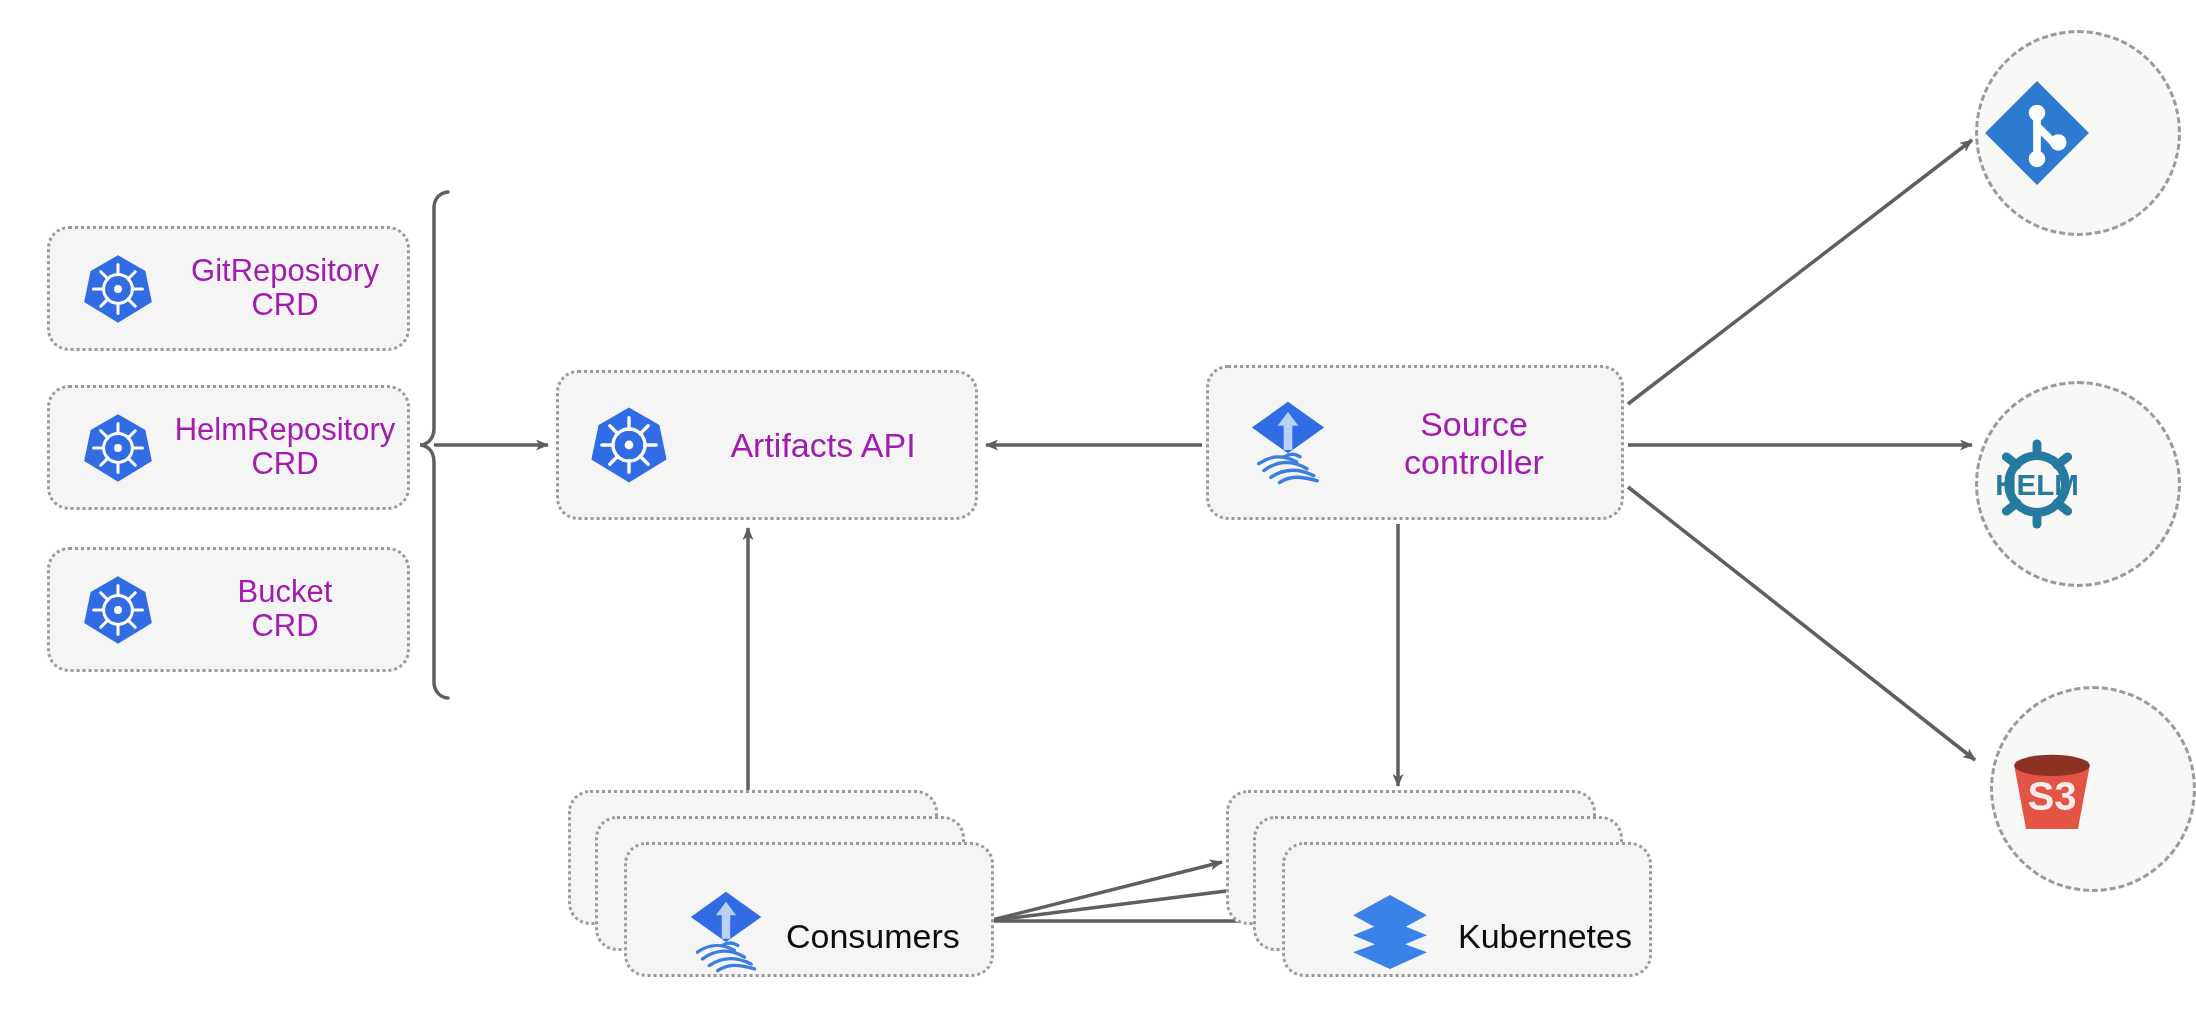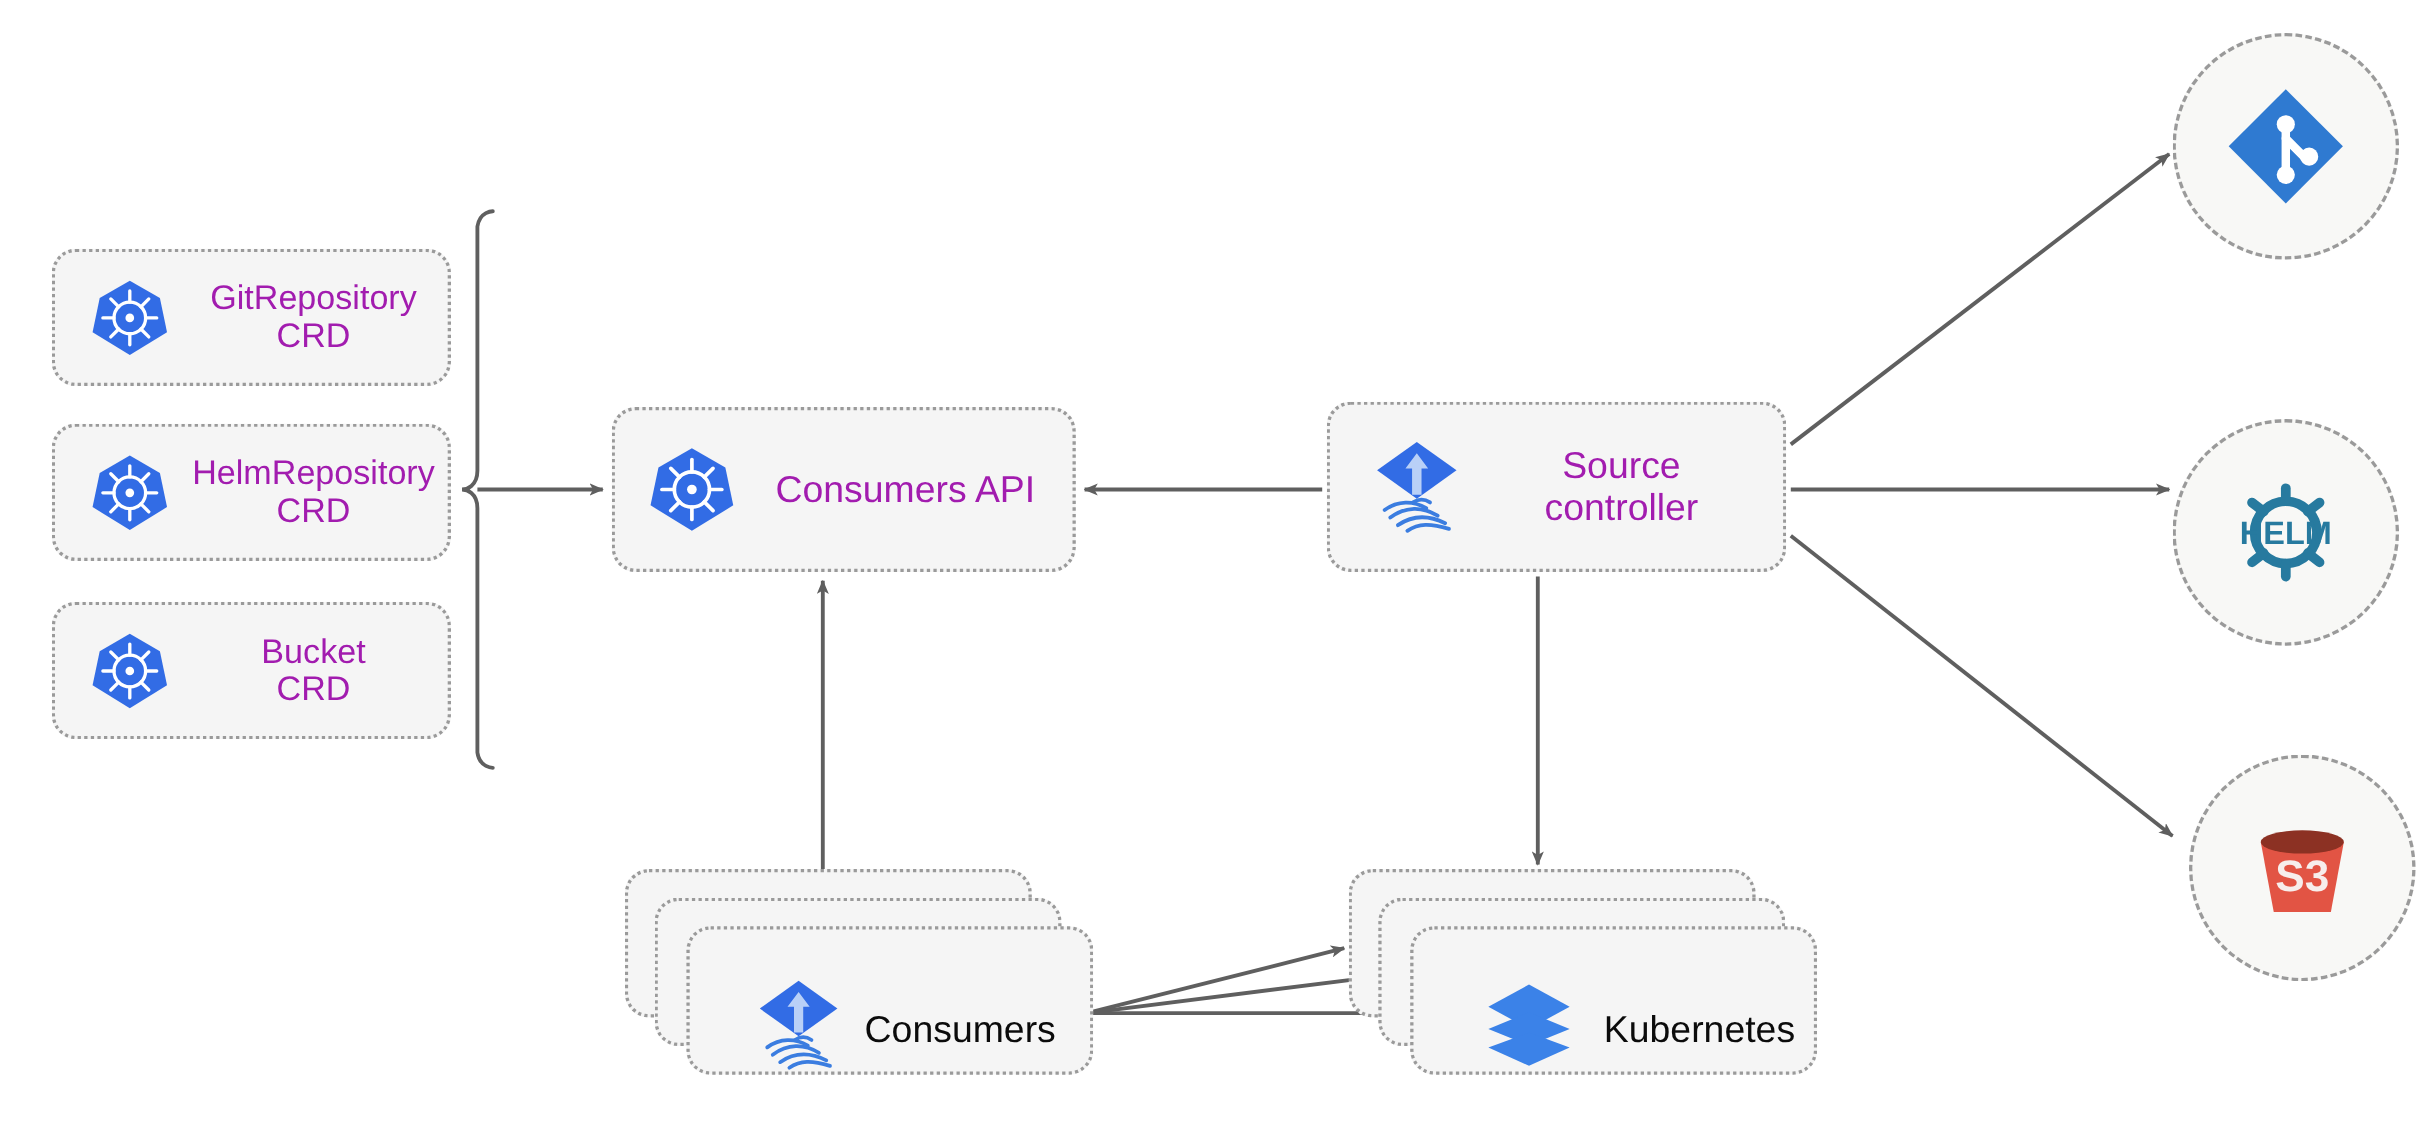--- a/index.html
+++ b/index.html
@@ -51,21 +51,21 @@
   #consumers .icon{left:116px;top:100px;}
   #consumers .lbl{left:218px;top:127px;width:190px;}
 
   #artifacts{left:1226px;top:790px;}
   #artifacts .icon{left:122px;top:100px;}
   #artifacts .lbl{left:232px;top:127px;width:190px;}
 
   
   .circle-node{position:absolute;width:206px;height:206px;border-radius:50%;
                background:#f8f8f6;border:3px dashed #9a9a9a;box-sizing:border-box;
-               display:flex;align-items:center;justify-content:center;}
+               display:flex;align-items:center;justify-content:flex-start;}
   #git-circle{left:1975px;top:30px;}
   #helm-circle{left:1975px;top:381px;}
   #s3-circle{left:1990px;top:686px;}
   .circle-node .icon{width:118px;height:118px;}
 
   svg.overlay{position:absolute;left:0;top:0;width:2196px;height:1030px;
               pointer-events:none;}
 </style>
 </head>
 <body>
@@ -181,21 +181,21 @@
           <line x1="16" y1="50" x2="30" y2="50"></line>
             <line x1="70" y1="50" x2="84" y2="50"></line>
           <line x1="26" y1="26" x2="36" y2="36"></line>
             <line x1="64" y1="64" x2="74" y2="74"></line>
           <line x1="74" y1="26" x2="64" y2="36"></line>
             <line x1="36" y1="64" x2="26" y2="74"></line>
         </g>
         <circle cx="50" cy="50" r="5.5" fill="#ffffff"></circle>
       </svg>
     </span>
-    <span class="lbl">Consumers API</span>
+    <span class="lbl">Artifacts API</span>
   </div>
 
   <div class="node" id="source-controller">
     <span class="icon">
       <svg viewBox="0 0 100 100" width="100%" height="100%">
         <polygon points="50,2 92,32 50,62 8,32" fill="#326ce5"></polygon>
         <path d="M50,14 L62,30 L55,30 L55,58 L45,58 L45,30 L38,30 Z" fill="#b9d0f7"></path>
         <g stroke="#3b7de0" stroke-width="4" stroke-linecap="round" fill="none">
           <path d="M16,74 C30,64 46,64 60,72"></path>
           <path d="M22,82 C38,70 56,70 72,80"></path>

